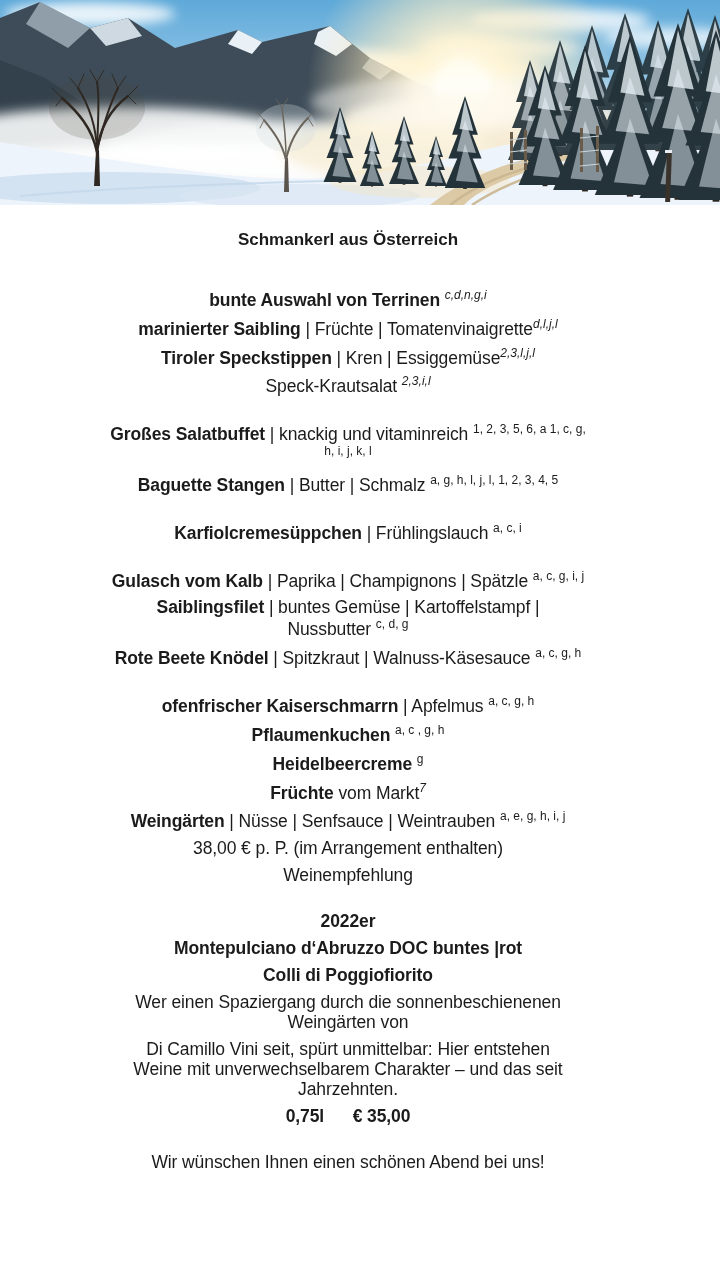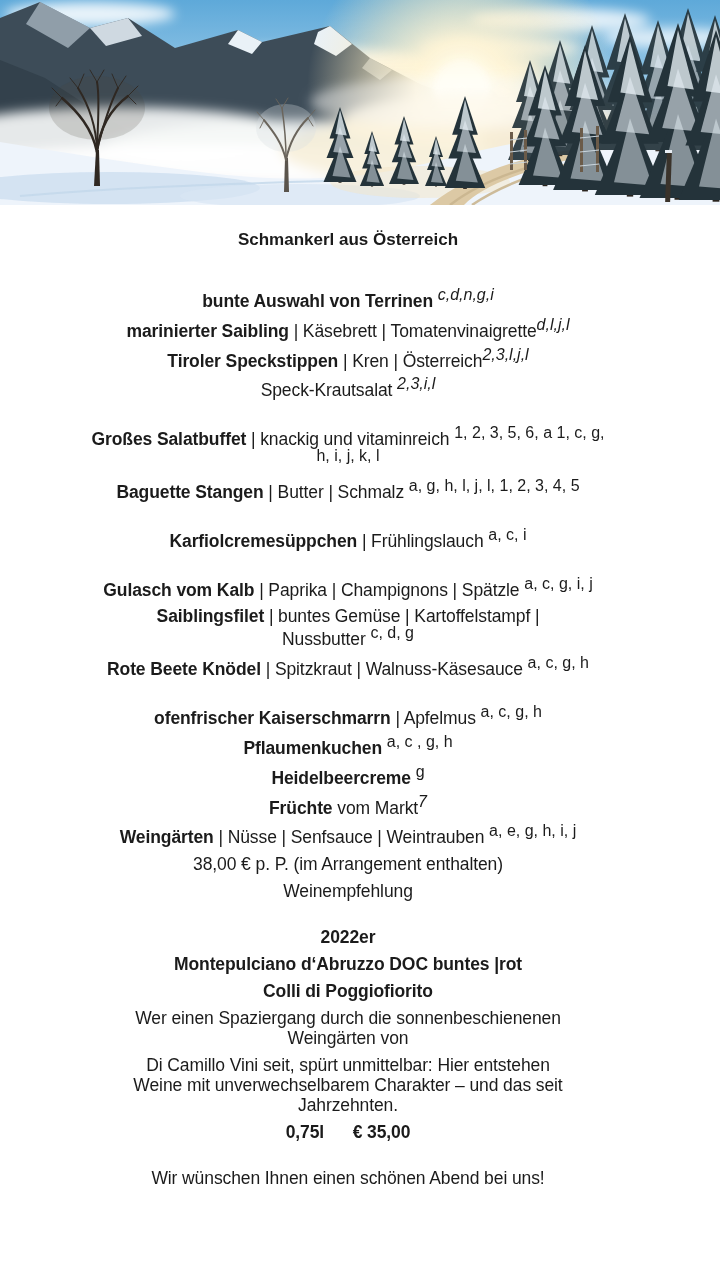--- a/index.html
+++ b/index.html
@@ -30,21 +30,21 @@
   .section { margin: 0 0 26px 0; }
   .m-line {
     margin: 0 0 7px 0;
     font-size: 17.5px;
     line-height: 20px;
     letter-spacing: -0.1px;
   }
   .b { font-weight: bold; }
   .i { font-style: italic; }
   sup.sup {
-    font-size: 16px;
+    font-size: 12px;
     line-height: 14px;
     letter-spacing: 0;
   }
   .closing-section { margin-top: 16px; }
 </style>
 </head>
 <body>
 
 <svg class="hero" viewBox="0 0 720 205" width="720" height="205" aria-hidden="true">
   <defs>
@@ -211,22 +211,22 @@
     <rect x="666" y="152" width="5" height="50" fill="#3a332b" transform="rotate(2 668 177)"></rect>
     <rect x="665" y="150" width="7" height="3" fill="#e8eef4"></rect>
   </g>
 </svg>
 
 <div class="menu">
   <p class="menu-title">Schmankerl aus Österreich</p>
   <div>
       <div class="section">
         <p class="m-line"><span class="b">bunte Auswahl von Terrinen </span><sup class="sup i">c,d,n,g,i</sup></p>
-        <p class="m-line"><span class="b">marinierter Saibling</span><span> | Käsebrett | Tomatenvinaigrette</span><sup class="sup i">d,l,j,l</sup></p>
-        <p class="m-line"><span class="b">Tiroler Speckstippen</span><span> | Kren | Österreich</span><sup class="sup i">2,3,l,j,l</sup></p>
+        <p class="m-line"><span class="b">marinierter Saibling</span><span> | Früchte | Tomatenvinaigrette</span><sup class="sup i">d,l,j,l</sup></p>
+        <p class="m-line"><span class="b">Tiroler Speckstippen</span><span> | Kren | Essiggemüse</span><sup class="sup i">2,3,l,j,l</sup></p>
         <p class="m-line"><span>Speck-Krautsalat </span><sup class="sup i">2,3,i,l</sup></p>
       </div>
       <div class="section">
         <p class="m-line"><span class="b">Großes Salatbuffet</span><span> | knackig und vitaminreich </span><sup class="sup">1, 2, 3, 5, 6, a 1, c, g,</sup><br><sup class="sup">h, i, j, k, l</sup></p>
         <p class="m-line"><span class="b">Baguette Stangen</span><span> | Butter | Schmalz </span><sup class="sup">a, g, h, l, j, l, 1, 2, 3, 4, 5</sup></p>
       </div>
       <div class="section">
         <p class="m-line"><span class="b">Karfiolcremesüppchen </span><span>| Frühlingslauch </span><sup class="sup">a, c, i</sup></p>
       </div>
       <div class="section">

